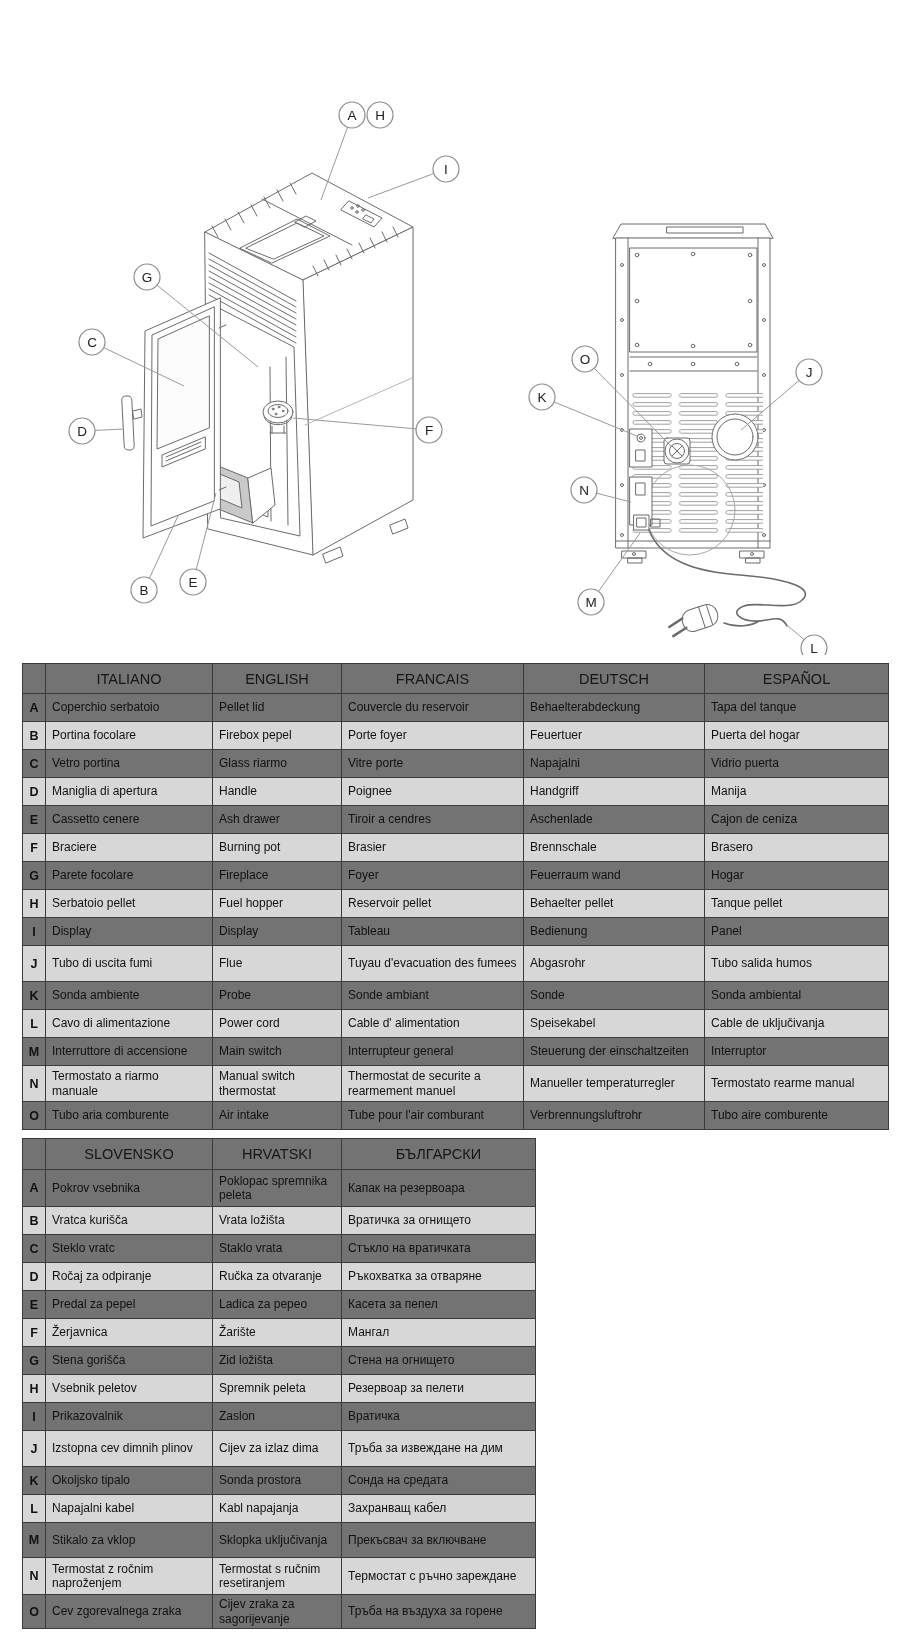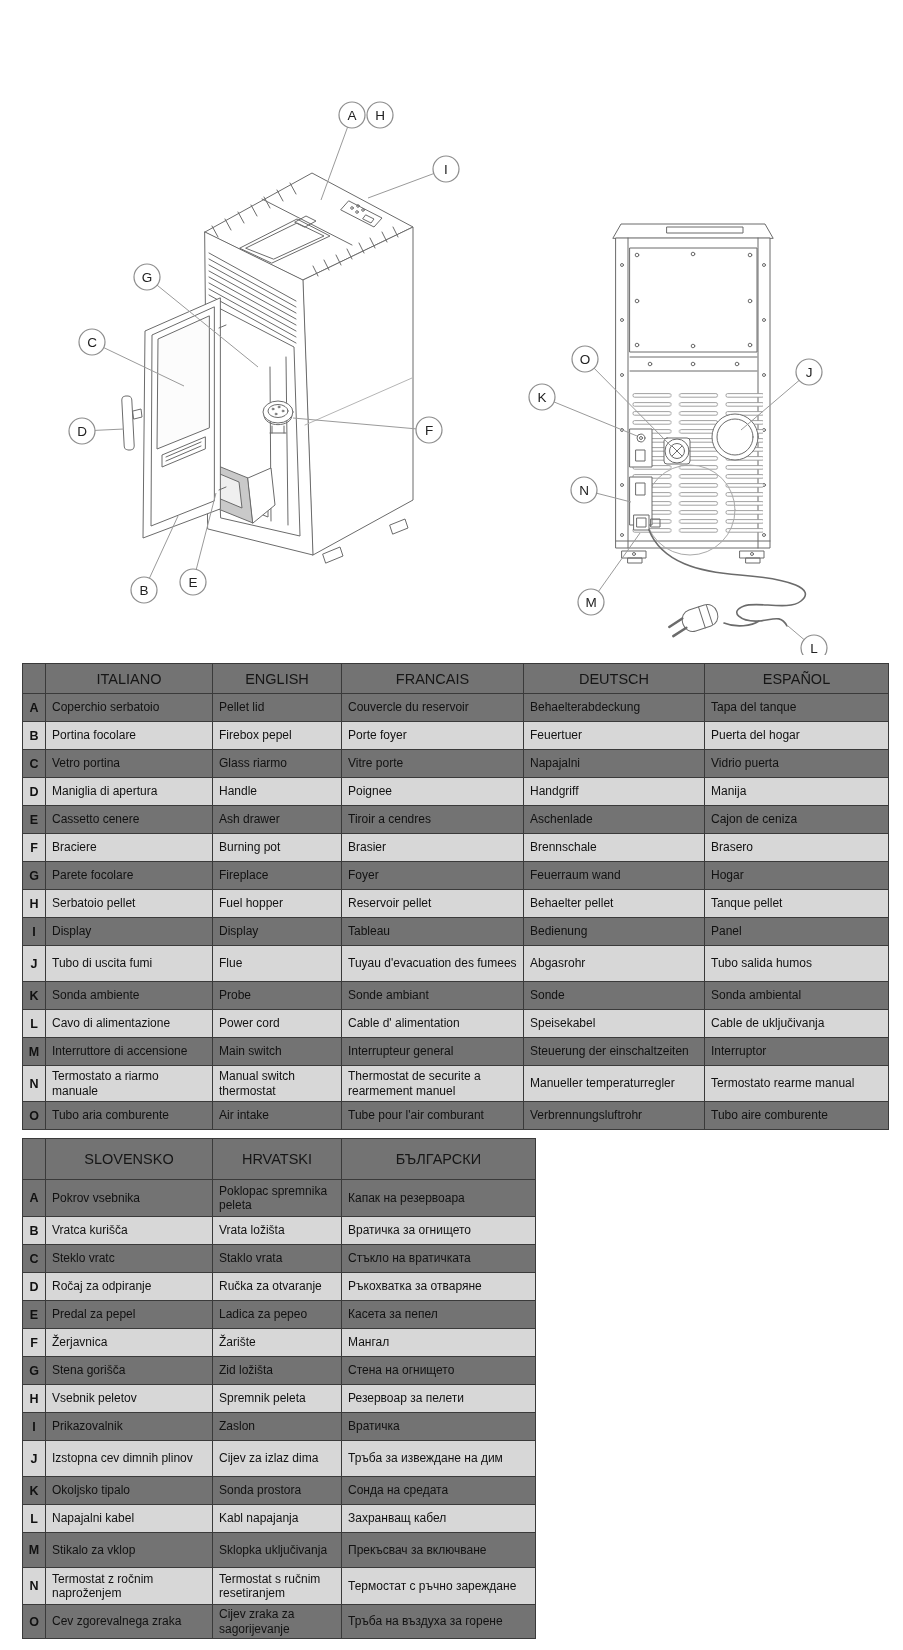--- a/index.html
+++ b/index.html
@@ -385,21 +385,21 @@
       </tbody>
     </table>
   <table class="tbl tbl2" id="table2">
       <colgroup>
         <col style="width: 23px;">
         <col style="width: 167px;">
         <col style="width: 129px;">
         <col style="width: 194px;">
       </colgroup>
       <thead>
-        <tr style="height: 41px;">
+        <tr style="height: 31px;">
           <th></th>
           <th>SLOVENSKO</th>
           <th>HRVATSKI</th>
           <th>БЪЛГАРСКИ</th>
         </tr>
       </thead>
       <tbody>
         <tr style="height: 37px;">
           <td class="letter">A</td>
           <td class="txt">Pokrov vsebnika</td>

